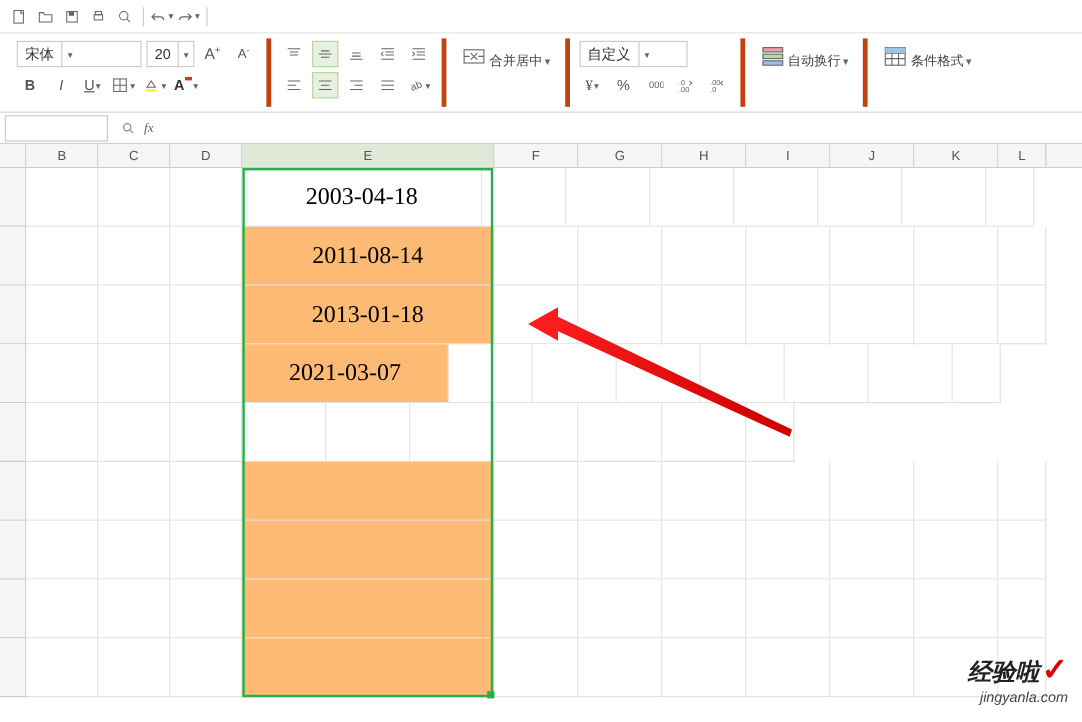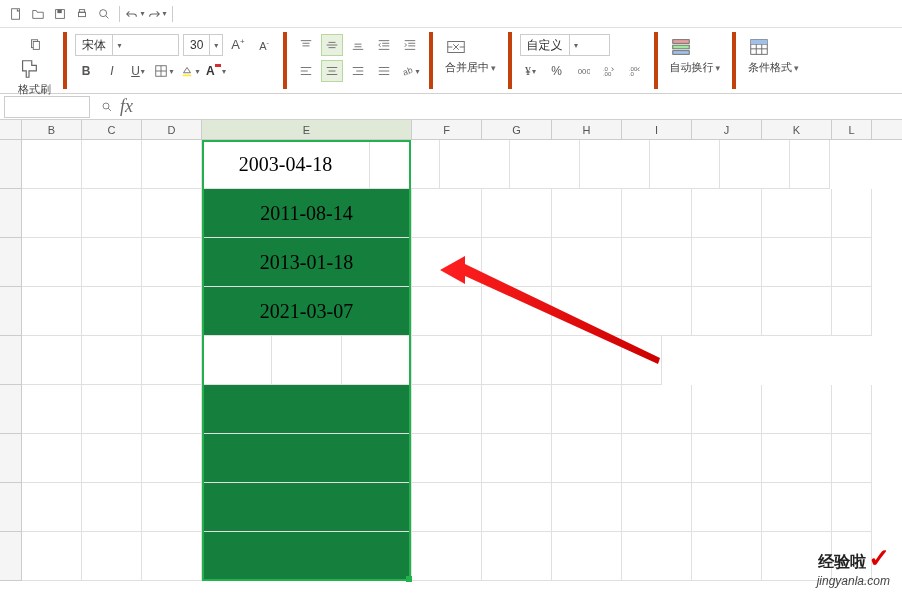--- a/index.html
+++ b/index.html
@@ -14,66 +14,66 @@
     
     .menutabs { display: flex; align-items: center; gap: 0; margin-left: 8px; }
     .menutab { padding: 4px 10px; font-size: 12px; cursor: pointer; color: #444; }
     .menutab.active { background: #22b14c; color: #fff; border-radius: 3px; }
     .search-area { display: flex; align-items: center; gap: 4px; margin-left: 10px; color: #555; }
     
     
     .ribbon { height: 66px; background: #fff; border-bottom: 1px solid #d0d0d0; display: flex; align-items: stretch; padding: 4px 6px; }
     .ribbon-group { display: flex; flex-direction: column; align-items: center; justify-content: space-between; padding: 2px 8px; border-right: 4px solid #c2410c; }
     .ribbon-group:last-child { border-right: none; }
-    .ribbon-big { display: flex; flex-direction: column; align-items: flex-start; gap: 2px; cursor: pointer; padding: 2px 4px; }
+    .ribbon-big { display: flex; align-items: flex-end; gap: 2px; cursor: pointer; padding: 2px 4px; }
     .ribbon-big svg { width: 22px; height: 22px; }
     .ribbon-big-label { font-size: 11px; color: #444; display: flex; align-items: center; gap: 2px; }
     .ribbon-rows { display: flex; flex-direction: column; gap: 4px; justify-content: center; }
     .ribbon-row { display: flex; align-items: center; gap: 4px; }
     .font-name { width: 104px; }
     .font-size { width: 40px; text-align: left; }
     .sm-btn { width: 22px; height: 22px; display: flex; align-items: center; justify-content: center; cursor: pointer; color: #555; border: 1px solid transparent; }
     .sm-btn.active { background: #e8f0e0; border: 1px solid #b8d8a0; }
     .sm-btn svg { width: 14px; height: 14px; }
     .dd-caret { font-size: 8px; color: #666; margin-left: 1px; }
     .combo-caret { width: 14px; display: flex; align-items: center; justify-content: center; border-left: 1px solid #ccc; height: 100%; font-size: 8px; color: #666; }
     .select-wrap { display: flex; align-items: center; border: 1px solid #ccc; height: 22px; background: #fff; }
     .select-wrap .val { padding: 0 6px; font-size: 12px; }
     .numfmt { width: 90px; }
     
     
     .formulabar { height: 26px; border-bottom: 1px solid #d0d0d0; display: flex; align-items: center; background: #fff; }
     .namebox { width: 86px; height: 22px; border: 1px solid #ccc; margin-left: 4px; padding: 0 4px; font-size: 12px; display: flex; align-items: center; }
     .fb-icons { display: flex; align-items: center; gap: 6px; margin: 0 10px; color: #666; }
-    .fx-label { font-style: italic; font-family: serif; font-size: 18px; }
+    .fx-label { font-style: italic; font-family: serif; font-size: 11px; }
     .formula-input { flex: 1; height: 22px; border: none; padding: 0 6px; font-size: 12px; outline: none; }
     
     
     .grid-area { position: relative; background: #fff; }
     .col-headers { display: flex; height: 20px; border-bottom: 1px solid #ccc; background: #f5f5f5; }
     .corner { width: 22px; border-right: 1px solid #ccc; background: #f5f5f5; }
     .col-h { border-right: 1px solid #ccc; display: flex; align-items: center; justify-content: center; font-size: 11px; color: #555; background: #f5f5f5; }
     .col-h.sel { background: #e0e8d8; }
     .rows { position: relative; }
     .row { display: flex; height: 49px; }
     .row-h { width: 22px; border-right: 1px solid #ccc; border-bottom: 1px solid #ccc; background: #f5f5f5; }
     .cell { border-right: 1px solid #e0e0e0; border-bottom: 1px solid #e0e0e0; display: flex; align-items: center; justify-content: center; font-size: 20px; font-family: "SimSun", serif; color: #000; padding: 0 8px; background: #fff; }
-    .cell.sel-range { background: #15803d; }
+    .cell.sel-range { background: #fdba74; }
     .cell.sel-active { background: #fff; }
     
     
     .selection-border { position: absolute; border: 2px solid #22b14c; pointer-events: none; }
     .sel-handle { position: absolute; width: 6px; height: 6px; background: #22b14c; right: -3px; bottom: -3px; }
     
     
     .arrow-annot { position: absolute; pointer-events: none; }
     
     
     .watermark { position: absolute; right: 12px; bottom: 14px; text-align: right; }
-    .wm-main { font-size: 16px; font-weight: bold; color: #222; font-family: "KaiTi", serif; }
+    .wm-main { font-size: 20px; font-weight: bold; font-style: italic; color: #222; font-family: "KaiTi", serif; }
     .wm-check { color: #d00; font-size: 26px; font-weight: bold; margin-left: 2px; }
     .wm-sub { font-size: 12px; color: #444; font-style: italic; }
     
     .chev { font-size: 9px; color: #666; }
   </style>
 </head>
 <body>
 
 <div class="titlebar">
   <div class="qat-icon">
@@ -117,46 +117,30 @@
         <path d="M11 5 L14 8 L11 11 M14 8 L6 8 Q3 8 3 11" fill="none" stroke="#666" stroke-width="1.2"></path>
       </svg>
       <span class="dd-caret">▾</span>
     </div>
   <div class="qat-sep"></div>
 
 </div>
 
 <div class="ribbon">
 
-  <div class="ribbon-group">
-    <div class="ribbon-row">
-      <div class="sm-btn">
-          <svg viewBox="0 0 16 16">
-            <rect x="4" y="2" width="7" height="9" fill="none" stroke="#666"></rect>
-            <rect x="6" y="4" width="7" height="9" fill="#fff" stroke="#666"></rect>
-          </svg>
-        </div>
-    </div>
-    <div class="ribbon-big">
-      <svg viewBox="0 0 24 24">
-          <path d="M5 3 L15 3 L15 8 L20 8 L20 14 L12 14 L12 21 L9 21 L9 14 L5 14 Z" fill="none" stroke="#666" stroke-width="1.3"></path>
-        </svg>
-      <span class="ribbon-big-label">格式刷</span>
-    </div>
-  </div>
 
   <div class="ribbon-group">
     <div class="ribbon-rows">
       <div class="ribbon-row">
         <div class="select-wrap font-name">
           <span class="val">宋体</span>
           <span class="combo-caret">▾</span>
         </div>
         <div class="select-wrap font-size">
-          <span class="val">30</span>
+          <span class="val">20</span>
           <span class="combo-caret">▾</span>
         </div>
         <div class="sm-btn">
             <span style="font-size:13px;">A<sup style="font-size:8px;">+</sup></span>
           </div>
         <div class="sm-btn">
             <span style="font-size:11px;">A<sup style="font-size:7px;">-</sup></span>
           </div>
       </div>
       <div class="ribbon-row">
@@ -392,21 +376,21 @@
         <div class="col-h" style="width: 70px;">K</div>
         <div class="col-h" style="width: 40px;">L</div>
       </div>
   </div>
   <div class="rows" id="rows">
       <div class="row">
         <div class="row-h"></div>
         <div class="cell" style="width: 60px;"></div>
         <div class="cell" style="width: 60px;"></div>
         <div class="cell" style="width: 60px;"></div>
-        <div class="cell sel-active" style="width: 168px;">2003-04-18</div>
+        <div class="cell sel-active" style="width: 200px;">2003-04-18</div>
         <div class="cell" style="width: 70px;"></div>
         <div class="cell" style="width: 70px;"></div>
         <div class="cell" style="width: 70px;"></div>
         <div class="cell" style="width: 70px;"></div>
         <div class="cell" style="width: 70px;"></div>
         <div class="cell" style="width: 70px;"></div>
         <div class="cell" style="width: 40px;"></div>
       </div>
       <div class="row">
         <div class="row-h"></div>
@@ -434,21 +418,21 @@
         <div class="cell" style="width: 70px;"></div>
         <div class="cell" style="width: 70px;"></div>
         <div class="cell" style="width: 70px;"></div>
         <div class="cell" style="width: 40px;"></div>
       </div>
       <div class="row">
         <div class="row-h"></div>
         <div class="cell" style="width: 60px;"></div>
         <div class="cell" style="width: 60px;"></div>
         <div class="cell" style="width: 60px;"></div>
-        <div class="cell sel-range" style="width: 210px;">2021-03-07</div>
+        <div class="cell sel-range" style="width: 172px;">2021-03-07</div>
         <div class="cell" style="width: 70px;"></div>
         <div class="cell" style="width: 70px;"></div>
         <div class="cell" style="width: 70px;"></div>
         <div class="cell" style="width: 70px;"></div>
         <div class="cell" style="width: 70px;"></div>
         <div class="cell" style="width: 70px;"></div>
         <div class="cell" style="width: 40px;"></div>
       </div>
       <div class="row">
         <div class="row-h"></div>

